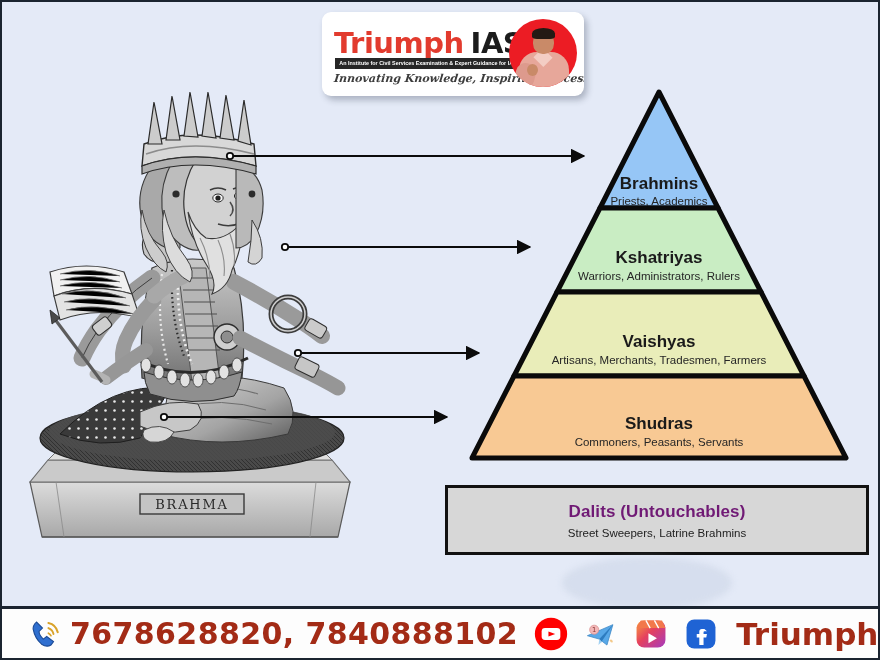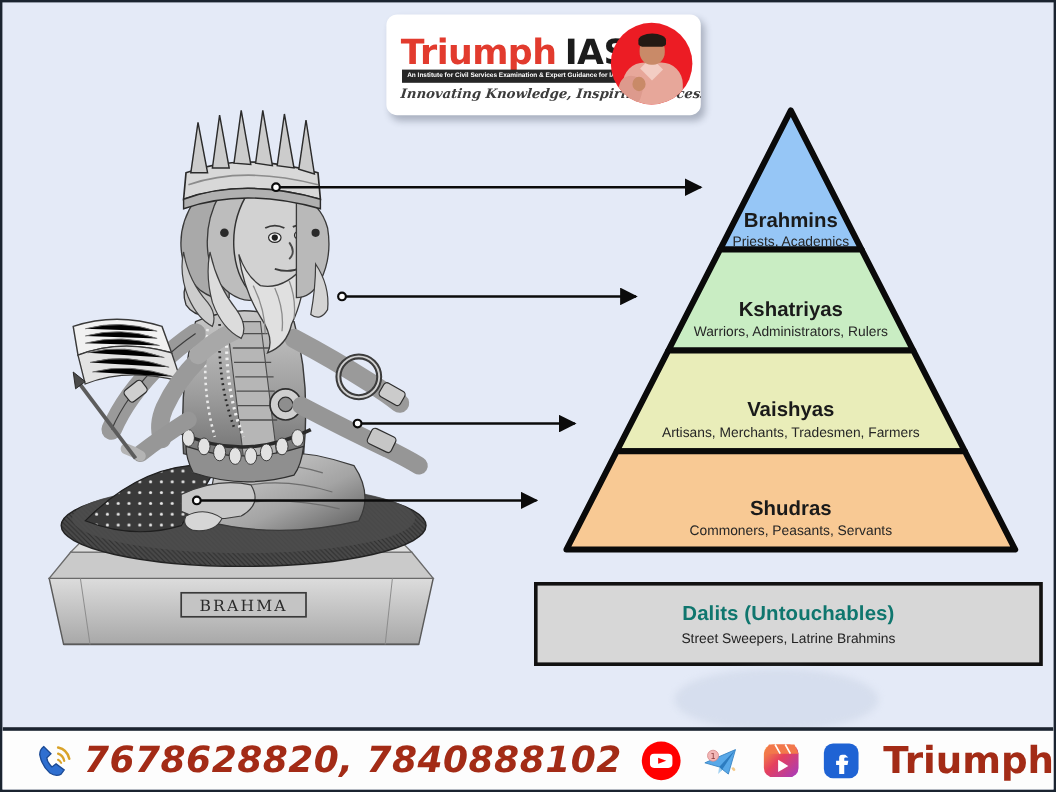--- a/index.html
+++ b/index.html
@@ -103,21 +103,21 @@
     border-radius: 50%; background: #c98a68;
   }
   #logo-photo .collar {
     position: absolute; left: 27px; top: 32px; width: 14px; height: 13px;
     background: #f3cdc4; transform: rotate(45deg);
   }
 
   
   #brahma {
     position: absolute;
-    left: 29px;
+    left: 18px;
     top: 80px;
     width: 340px;
     height: 470px;
   }
   #brahma svg { display: block; width: 100%; height: 100%; }
 
   
   .arrow-layer {
     position: absolute; left: 0; top: 0; width: 880px; height: 660px;
     pointer-events: none;
@@ -153,21 +153,21 @@
     width: 424px;
     height: 70px;
     background: #d7d7d7;
     border: 3px solid #111111;
     display: flex;
     flex-direction: column;
     align-items: center;
     justify-content: center;
   }
   #dalits-title {
-    font-size: 17px; font-weight: bold; color: #0f766e; letter-spacing: 0.1px;
+    font-size: 17px; font-weight: bold; color: #701a75; letter-spacing: 0.1px;
   }
   #dalits-sub {
     font-size: 11.5px; color: #222222; margin-top: 5px;
   }
 
   
   #bottom-bar {
     position: absolute;
     left: 0;
     bottom: 0;
@@ -180,21 +180,20 @@
     padding-left: 26px;
   }
   #phone-icon { width: 34px; height: 34px; flex: 0 0 auto; margin-right: 8px; }
   #phone-numbers {
     font-size: 30px;
     font-weight: bold;
     color: #a32b16;
     letter-spacing: 0.4px;
     white-space: nowrap;
     font-family: "DejaVu Sans", sans-serif;
-    font-style: italic;
   }
   .social { width: 34px; height: 34px; flex: 0 0 auto; margin-left: 16px; }
   #website {
     margin-left: 18px;
     font-size: 31px;
     font-weight: bold;
     color: #a32b16;
     white-space: nowrap;
     font-family: "DejaVu Sans", sans-serif;
   }

